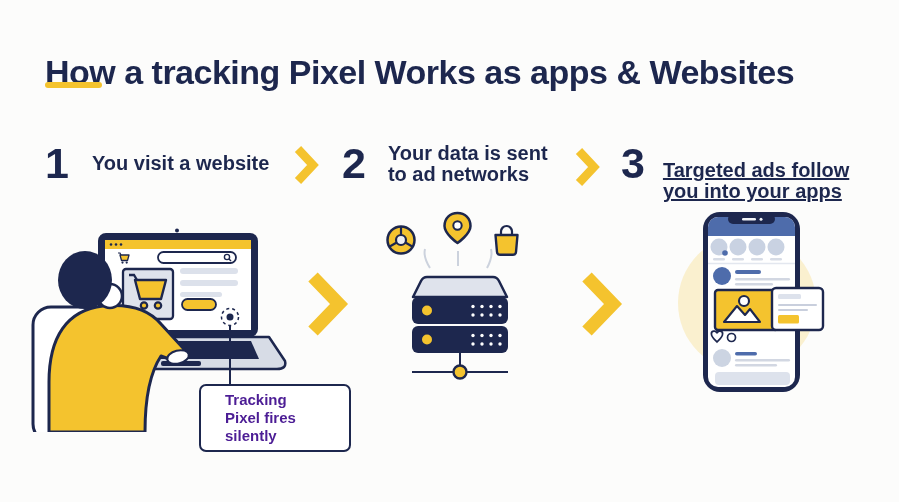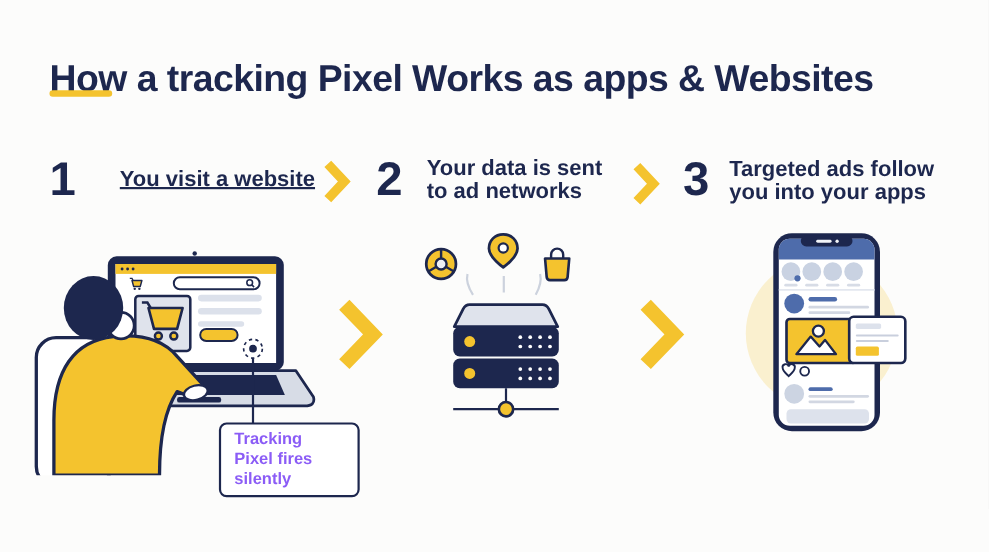--- a/index.html
+++ b/index.html
@@ -17,40 +17,40 @@
     background:#f4c32e;border-radius:3px;
   }
   .step{position:absolute;display:flex;}
   .step-number{
     font-size:43px;font-weight:bold;color:#1d274e;line-height:1;
   }
   .step-label{
     font-size:20px;font-weight:bold;color:#1d274e;line-height:1.05;
   }
   #step-1{left:45px;top:142px;}
-  #step-1 .step-label{margin-left:40px;margin-top:11px;width:210px;text-decoration:underline;}
+  #step-1 .step-label{margin-left:23px;margin-top:11px;width:210px;}
   #step-2{left:342px;top:142px;}
   #step-2 .step-label{margin-left:22px;margin-top:1px;width:168px;}
   #step-3{left:621px;top:142px;}
-  #step-3 .step-label{margin-left:18px;margin-top:2px;width:196px;}
+  #step-3 .step-label{margin-left:18px;margin-top:18px;width:196px;text-decoration:underline;}
   .chev-sm{position:absolute;width:26px;height:40px;}
   #chev-sm-1{left:294px;top:145px;}
   #chev-sm-2{left:575px;top:147px;}
   .chev-lg{position:absolute;width:46px;height:64px;}
   #chev-lg-1{left:306px;top:272px;}
   #chev-lg-2{left:580px;top:272px;}
   .scene{position:absolute;}
   #scene-laptop{left:25px;top:212px;}
   #scene-server{left:375px;top:205px;}
   #scene-phone{left:660px;top:192px;}
   #callout-box{
     position:absolute;left:199px;top:384px;width:100px;
     background:#ffffff;border:2.5px solid #1d274e;border-radius:7px;
-    padding:5px 12px;font-size:15px;font-weight:bold;line-height:1.2;
-    color:#8b5cf6;
+    padding:5px 24px;font-size:15px;font-weight:bold;line-height:1.2;
+    color:#4c1d95;
   }
 </style>
 </head>
 <body>
 
 <div id="canvas">
 
   <h1 id="page-title">How a tracking Pixel Works as apps &amp; Websites</h1>
   <div id="title-underline"></div>
 

